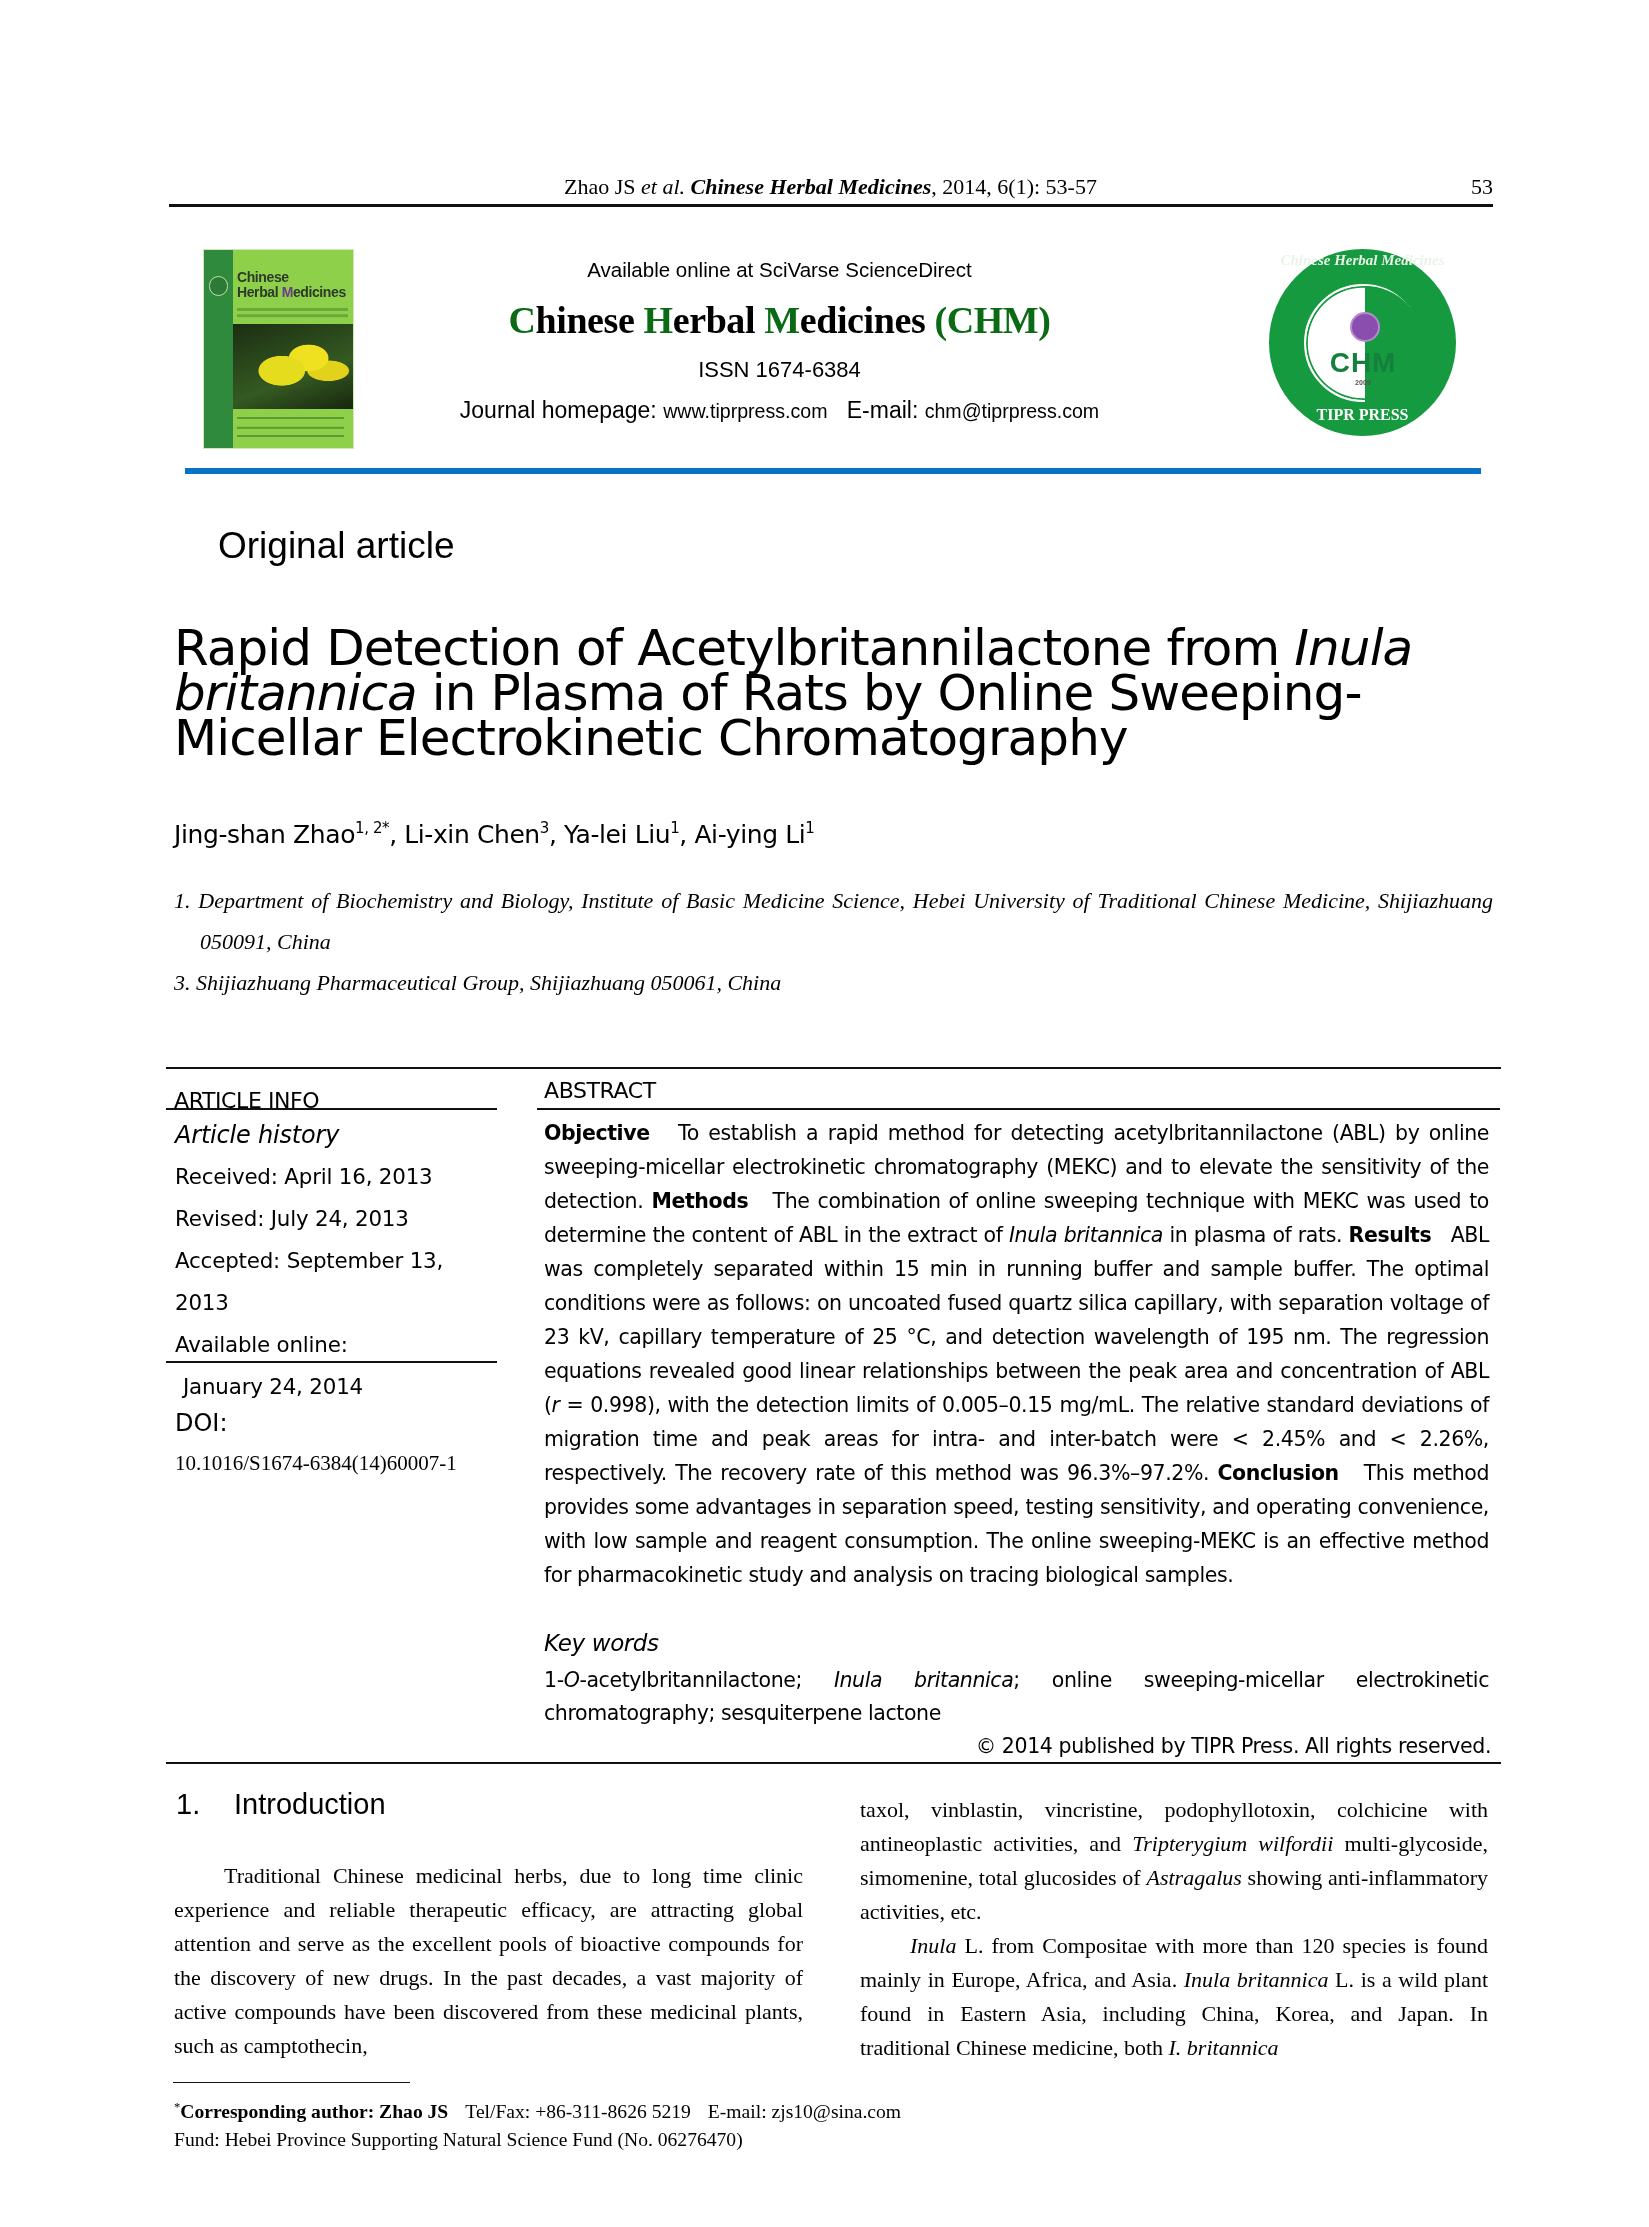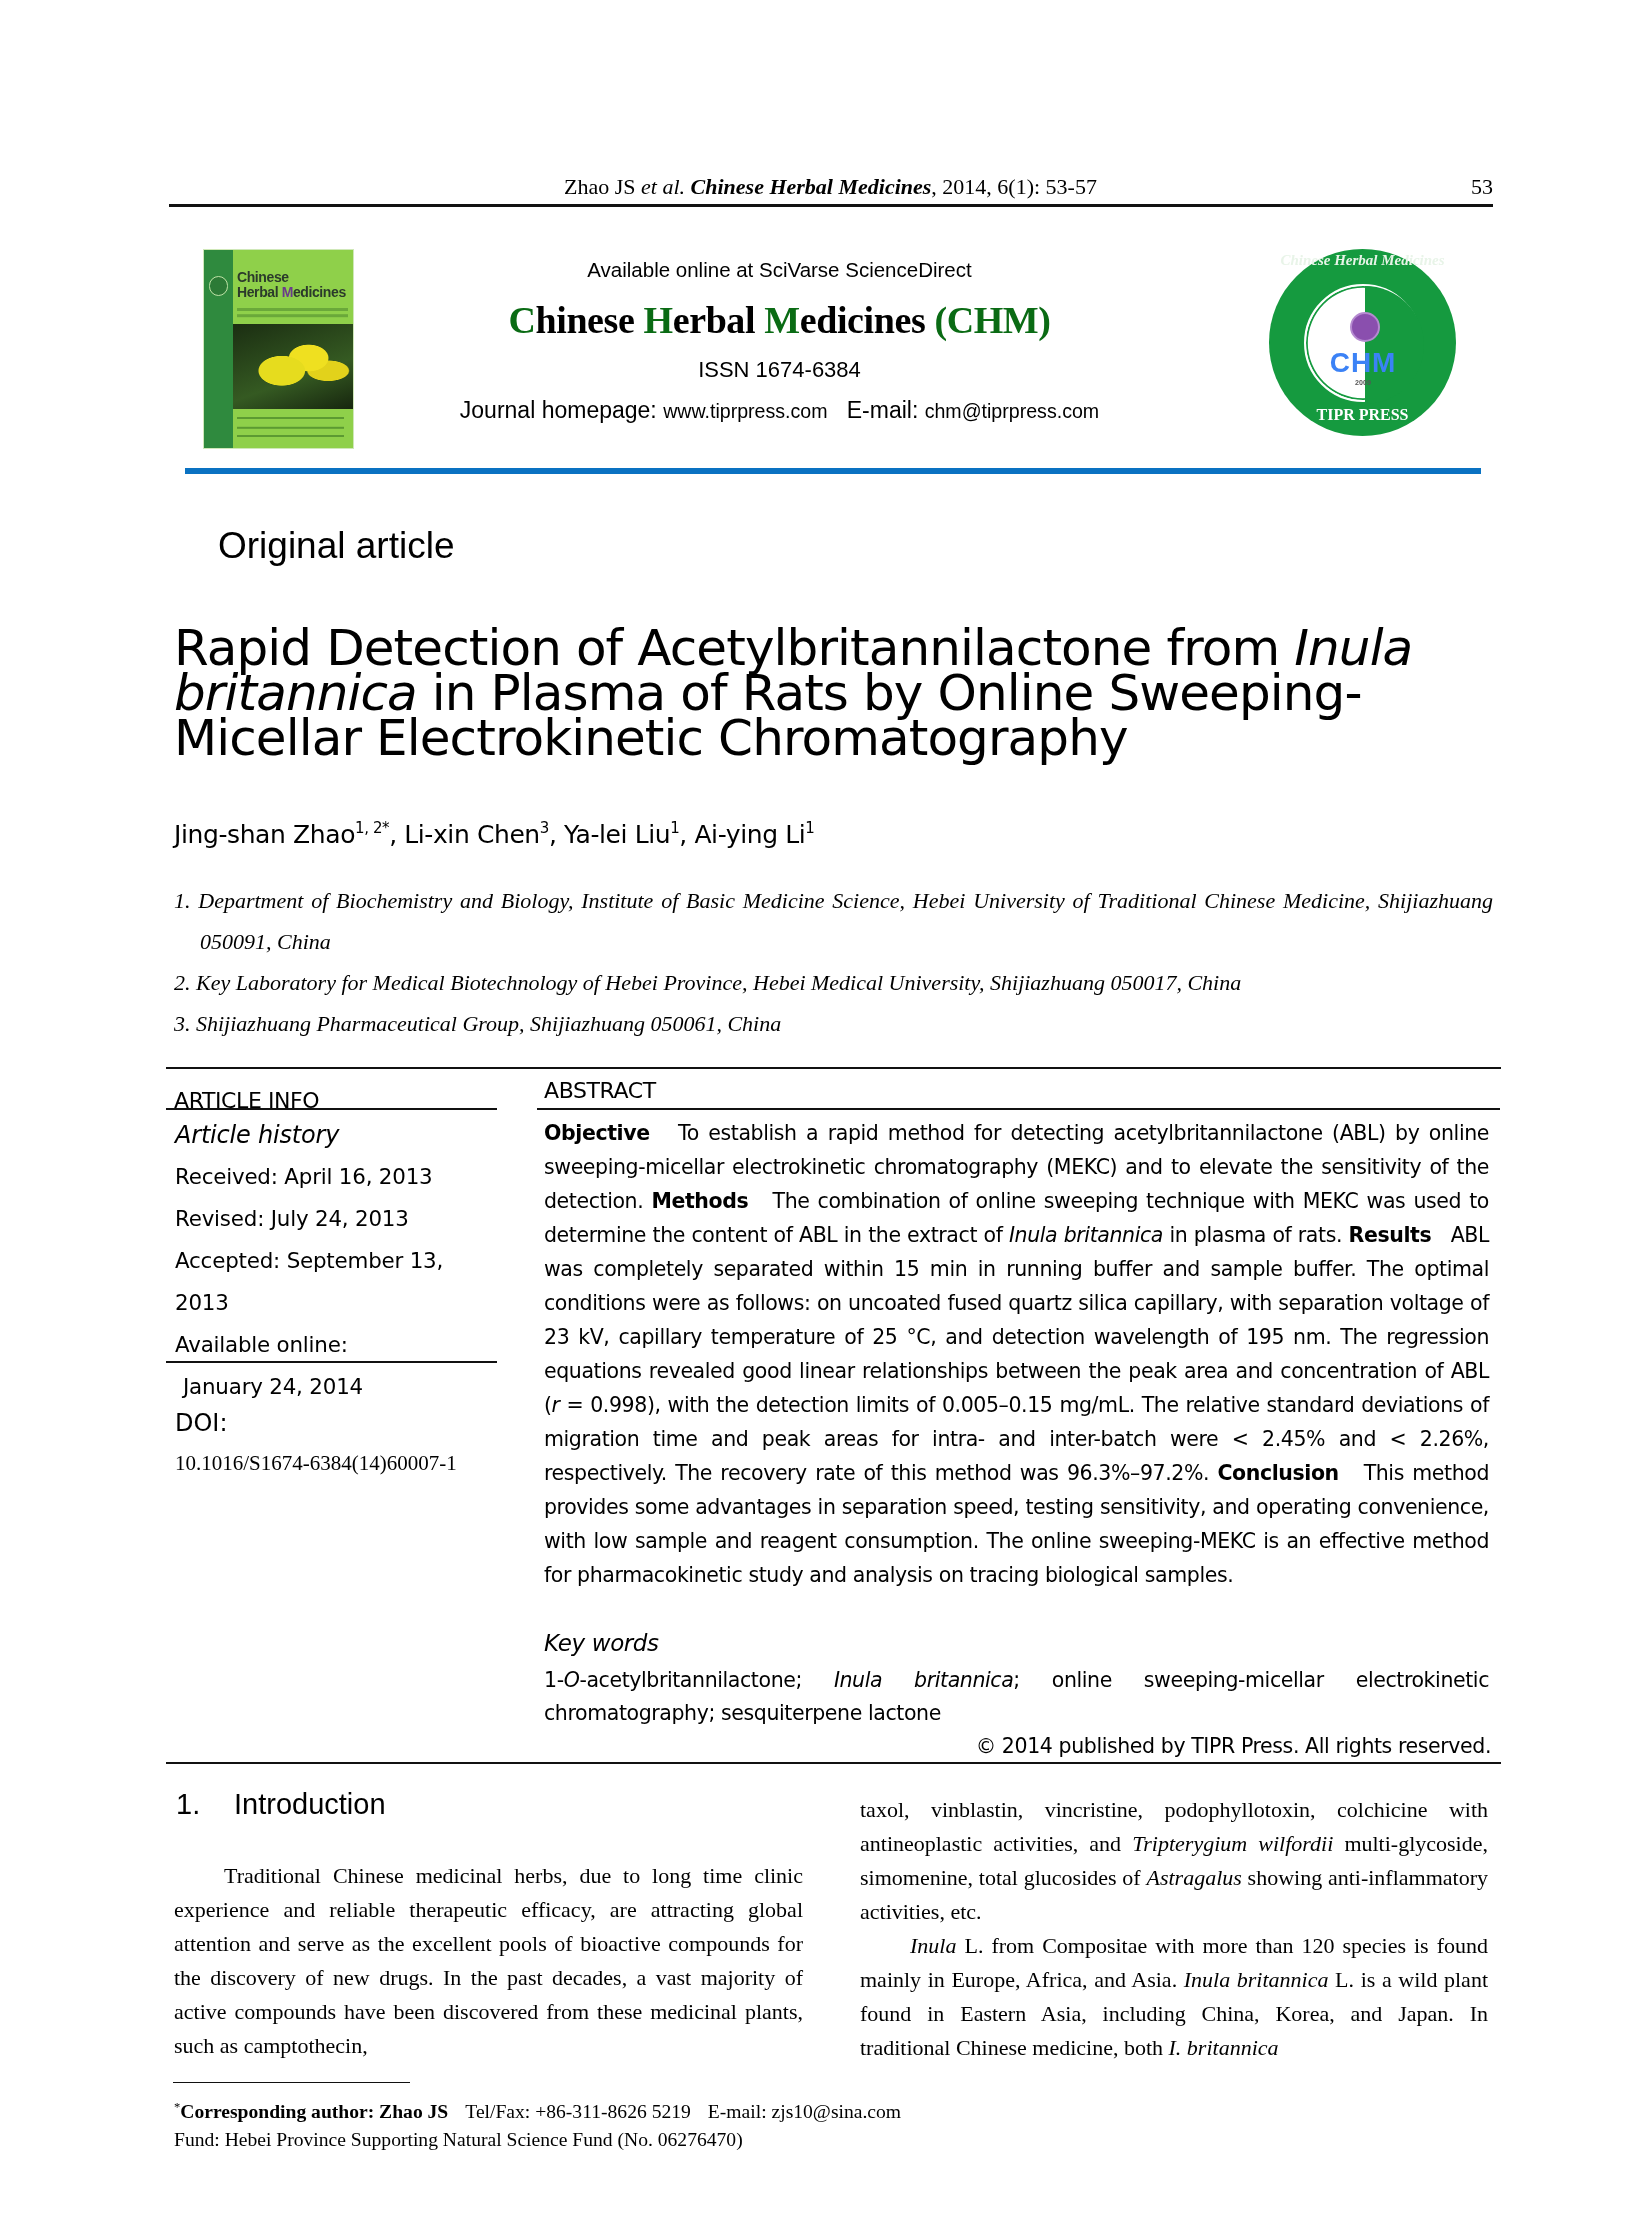--- a/index.html
+++ b/index.html
@@ -31,21 +31,21 @@
   .jtitle { top: 298px; font-family: "Liberation Serif", serif; font-size: 38px; line-height: 45px; font-weight: bold; letter-spacing: -0.4px; }
   .issn { top: 356px; font-family: "Liberation Sans", sans-serif; font-size: 22px; line-height: 27px; }
   .jhome { top: 396px; font-family: "Liberation Sans", sans-serif; font-size: 23px; line-height: 28.5px; }
   .jhome .small { font-size: 19.6px; text-align: right; }
 
   
   .logo { left: 1269px; top: 249px; width: 187px; height: 187px; border-radius: 50%; background: #159a3f; }
   .logo .inner { position: absolute; left: 35px; top: 35px; width: 118px; height: 118px; border-radius: 50%; background: #fff; border: 2.7px solid #fff; box-shadow: 0 0 0 1.8px #159a3f inset; }
   .logo .yin { position: absolute; left: 59px; top: 0; width: 59px; height: 118px; background: #159a3f; border-radius: 0 59px 59px 0; }
   .logo .flower { position: absolute; left: 44px; top: 26px; width: 30px; height: 30px; border-radius: 50%; background: #8a4fae; border: 2.7px solid #b58ad0; }
-  .logo .chm { position: absolute; left: 0; width: 100%; top: 61px; text-align: center; font-family: "Liberation Sans", sans-serif; font-weight: bold; font-size: 28px; color: #3b82f6; letter-spacing: 0.9px; }
+  .logo .chm { position: absolute; left: 0; width: 100%; top: 61px; text-align: center; font-family: "Liberation Sans", sans-serif; font-weight: bold; font-size: 28px; color: #15803d; letter-spacing: 0.9px; }
   .logo .yr { position: absolute; left: 0; width: 100%; top: 93px; text-align: center; font-family: "Liberation Sans", sans-serif; font-weight: bold; font-size: 7.1px; color: #555; }
   .logo .arc-top { position: absolute; left: 0; top: 2.7px; width: 100%; text-align: center; font-family: "Liberation Serif", serif; font-style: italic; font-weight: bold; font-size: 15px; color: #e8f4e8; }
   .logo .arc-bot { position: absolute; left: 0; bottom: 12px; width: 100%; text-align: center; font-family: "Liberation Serif", serif; font-weight: bold; font-size: 16px; color: #ffffff; }
 
   .blue-rule { left: 185px; width: 1296px; top: 468px; height: 6.2px; background: #0a72c2; }
 
   
   .atype { left: 218px; top: 523px; font-family: "Liberation Sans", sans-serif; font-size: 37px; line-height: 45px; }
   .title { left: 174px; top: 626px; width: 1332px; font-family: "DejaVu Sans", sans-serif; font-size: 50px; line-height: 45px; letter-spacing: -0.9px; }
   .title i { font-style: italic; }
@@ -146,21 +146,20 @@
 
 <div class="abs atype">Original article</div>
 <div class="abs title">
   <span>Rapid Detection of Acetylbritannilactone from </span><i>Inula britannica</i><span> in Plasma of Rats by Online Sweeping-Micellar Electrokinetic Chromatography</span>
 </div>
 
 <div class="abs authors" id="authors"><span>Jing-shan Zhao</span><sup>1, 2*</sup>, <span>Li-xin Chen</span><sup>3</sup>, <span>Ya-lei Liu</span><sup>1</sup>, <span>Ai-ying Li</span><sup>1</sup></div>
 
 <div class="abs affils">
   <span class="affil hang">1. Department of Biochemistry and Biology, Institute of Basic Medicine Science, Hebei University of Traditional Chinese Medicine, Shijiazhuang 050091, China</span>
-  <span class="affil">2. Key Laboratory for Medical Biotechnology of Hebei Province, Hebei Medical University, Shijiazhuang 050017, China</span>
   <span class="affil">3. Shijiazhuang Pharmaceutical Group, Shijiazhuang 050061, China</span>
 </div>
 
 <div class="abs rule top-rule"></div>
 <div class="abs info-head">ARTICLE INFO</div>
 <div class="abs abs-head">ABSTRACT</div>
 <div class="abs rule info-rule1"></div>
 <div class="abs rule abs-rule"></div>
 
 <div class="abs info-list">

